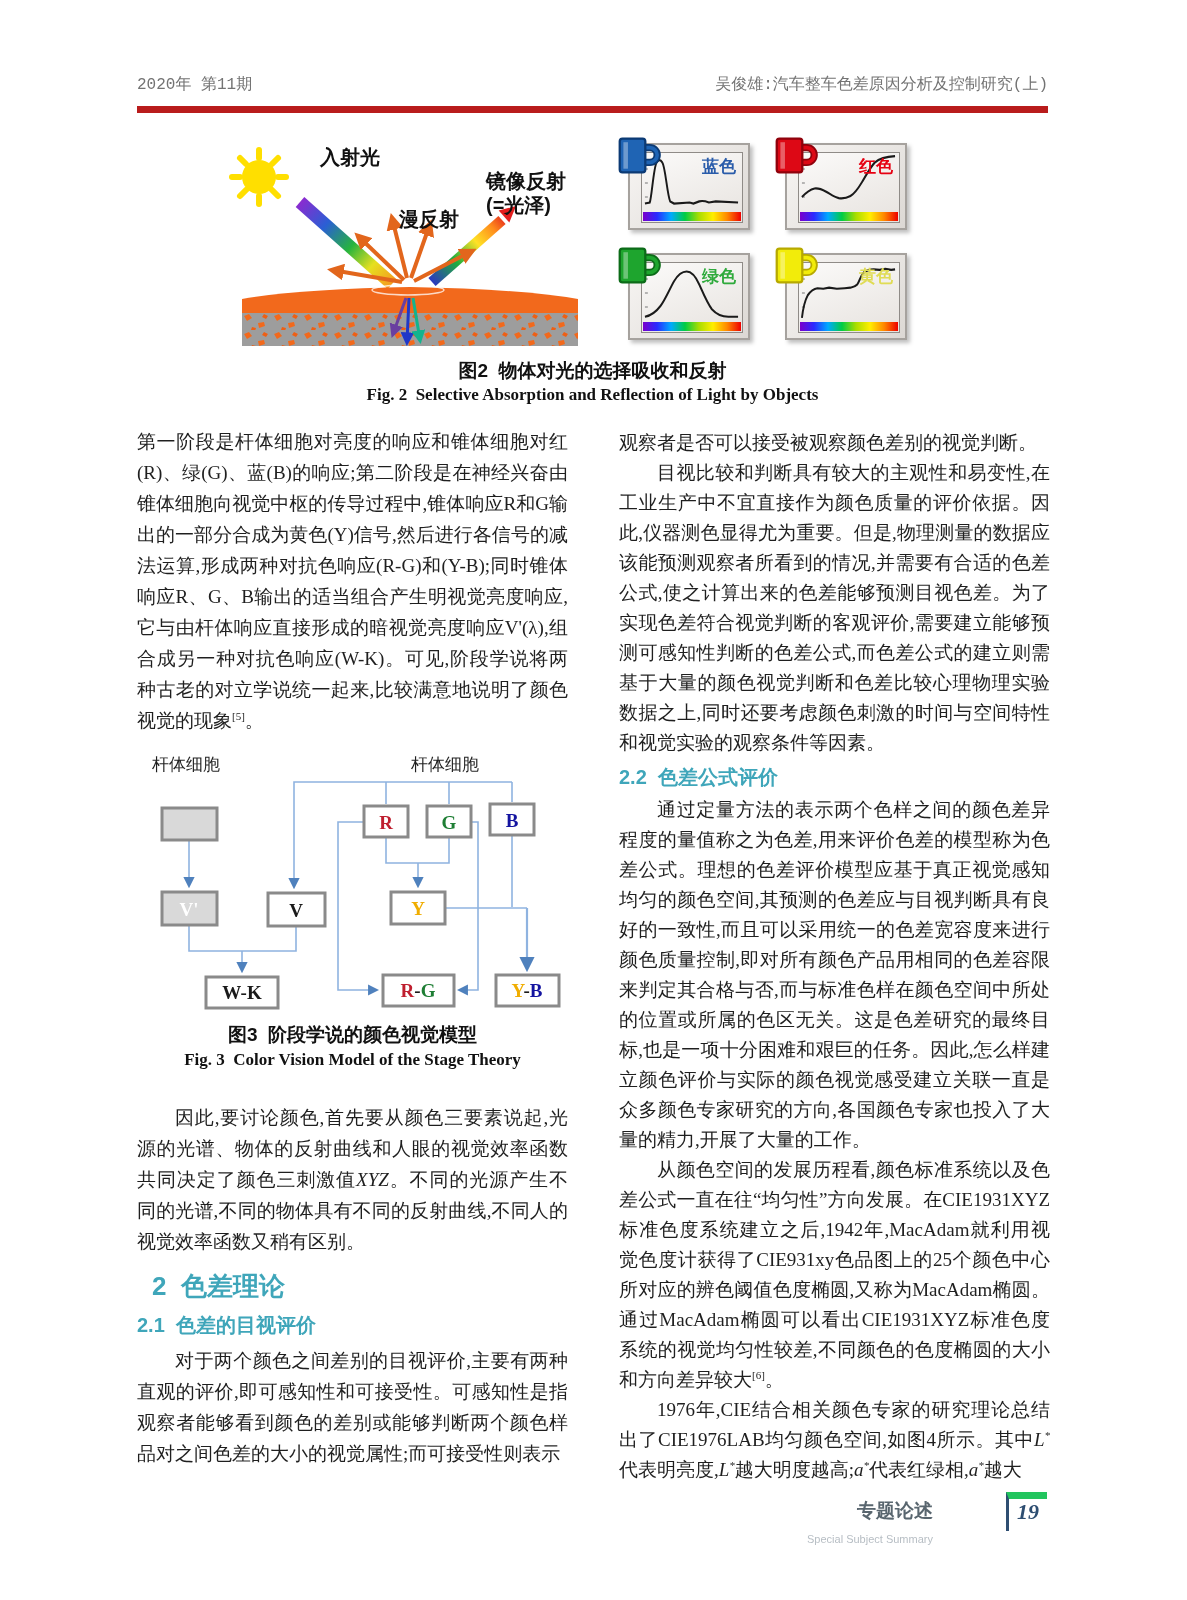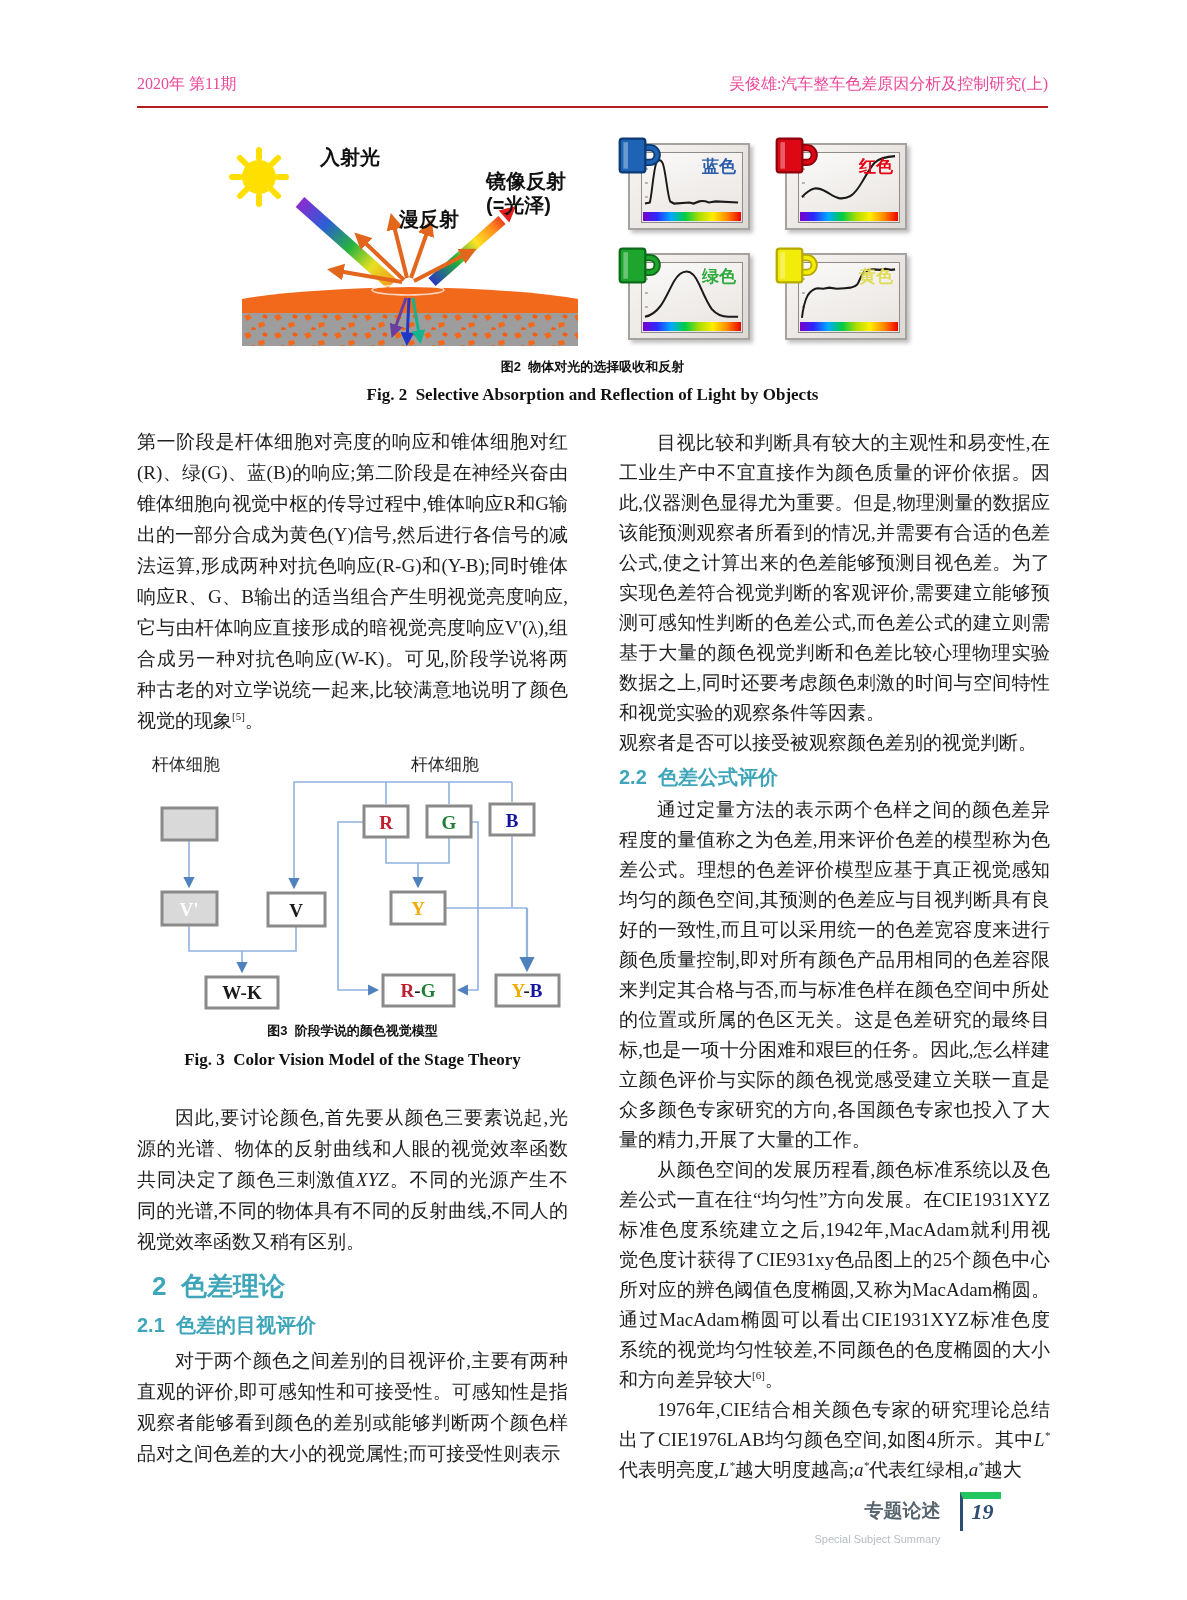--- a/index.html
+++ b/index.html
@@ -1,53 +1,53 @@
 <!DOCTYPE html>
 <html><head>
 <meta charset="utf-8">
 <style>
   html,body{margin:0;padding:0;background:#e9e9e9;}
   .page{position:relative;width:1187px;height:1600px;background:#ffffff;margin:0 auto;
         font-family:"Liberation Serif","DejaVu Serif",serif;color:#1f1f1f;overflow:hidden;}
   
   .hdr{position:absolute;left:137px;top:74px;width:911px;display:flex;justify-content:space-between;
-       font-family:Liberation Serif, serif;font-size:16px;color:#ec4899;
-       padding-bottom:11px;border-bottom:2px solid #b91c1c;}
+       font-family:Liberation Mono, monospace;font-size:16px;color:#737373;
+       padding-bottom:11px;border-bottom:7px solid #b91c1c;}
   
   .fig2{position:absolute;left:180px;top:132px;width:756px;height:224px;}
   .panel{position:absolute;width:118px;height:83px;border:2px solid #a6a29e;
          background:linear-gradient(135deg,#f8f6f4,#dcd8d4);box-shadow:3px 3px 4px rgba(0,0,0,.25);}
   .plot{position:absolute;left:11px;top:7px;right:5px;bottom:5px;border:1px solid #8f8b87;
         background:linear-gradient(160deg,#fbfaf9,#e7e3df);}
   .plot svg.curve{position:absolute;left:1px;top:1px;width:97px;height:56px;}
   .rainbow{position:absolute;left:1px;right:1px;bottom:1px;height:9px;
            background:linear-gradient(to right,#7a00cc,#2a2aff,#00aaff,#00cc44,#aadd00,#ffee00,#ff8800,#ee0000);}
   .plabel{position:absolute;top:2px;right:6px;font-family:"Liberation Sans","DejaVu Sans",sans-serif;
           font-weight:bold;font-size:17px;}
   .mug{position:absolute;left:-15px;top:-11px;width:46px;height:42px;z-index:2;}
   
   .cap{position:absolute;left:137px;width:911px;text-align:center;}
   .capL{position:absolute;left:137px;width:431px;text-align:center;}
-  .cap-cn{font-family:"Liberation Sans","DejaVu Sans",sans-serif;font-weight:bold;font-size:13px;color:#111;}
+  .cap-cn{font-family:"Liberation Sans","DejaVu Sans",sans-serif;font-weight:bold;font-size:19px;color:#111;}
   .cap-en{font-family:"Liberation Serif","DejaVu Serif",serif;font-weight:bold;font-size:17px;color:#111;}
   
   .col{position:absolute;width:431px;font-size:19px;line-height:31px;text-align:justify;}
   .col .para{margin:0;}
   .col .para.indent{text-indent:2em;}
   .col sup{font-size:11px;line-height:0;}
   .it{font-style:italic;font-family:"Liberation Serif","DejaVu Serif",serif;}
   .sec1{margin:13px 15px 10px;font-family:"Liberation Sans","DejaVu Sans",sans-serif;
         font-weight:bold;font-size:26px;line-height:32px;text-align:left;text-indent:0;}
   .sec2{margin:0 0 7px;font-family:"Liberation Sans","DejaVu Sans",sans-serif;
         font-weight:bold;font-size:20px;line-height:26px;text-align:left;text-indent:0;}
   .rightcol .sec2{margin:6px 0 5px;}
   
   .fig3{position:absolute;left:137px;top:746px;width:431px;height:270px;}
   
-  .ftr{position:absolute;left:788px;top:1492px;width:240px;display:flex;justify-content:center;
+  .ftr{position:absolute;left:807px;top:1492px;width:240px;display:flex;justify-content:space-between;
        align-items:flex-start;gap:20px;}
   .ftr-txt{text-align:right;padding-top:6px;}
   .ftr-cn{font-family:"Liberation Sans","DejaVu Sans",sans-serif;font-weight:bold;font-size:19px;color:#59666f;}
   .ftr-en{font-family:"Liberation Sans","DejaVu Sans",sans-serif;font-size:11px;color:#b7bec4;margin-top:9px;}
   .corner{border-left:3px solid #2e4e71;border-top:7px solid #22c55e;width:30px;height:30px;
           padding:2px 0 0 8px;}
   .pageno{font-family:"Liberation Serif","DejaVu Serif",serif;font-style:italic;font-weight:bold;
           font-size:22px;color:#2e4e71;line-height:22px;}
 </style>
 </head>
@@ -285,22 +285,22 @@
   <div class="capL cap-en" style="top:1050px">Fig. 3&nbsp;&nbsp;Color Vision Model of the Stage Theory</div>
 
   <div class="col" style="left:137px;top:1102px">
       <p class="para indent"><span>因此,要讨论颜色,首先要从颜色三要素说起,光源的光谱、物体的反射曲线和人眼的视觉效率函数共同决定了颜色三刺激值</span><span class="it">XYZ</span><span>。不同的光源产生不同的光谱,不同的物体具有不同的反射曲线,不同人的视觉效率函数又稍有区别。</span></p>
       <div class="sec1" style="color: rgb(63, 166, 186);">2&nbsp;&nbsp;色差理论</div>
       <div class="sec2" style="color: rgb(63, 166, 186);">2.1&nbsp;&nbsp;色差的目视评价</div>
       <p class="para indent"><span>对于两个颜色之间差别的目视评价,主要有两种直观的评价,即可感知性和可接受性。可感知性是指观察者能够看到颜色的差别或能够判断两个颜色样品对之间色差的大小的视觉属性;而可接受性则表示</span></p>
     </div>
 
   <div class="col rightcol" style="left:619px;top:428px;line-height:30px">
+      <p class="para"><span>观察者是否可以接受被观察颜色差别的视觉判断。</span></p>
       <p class="para indent"><span>目视比较和判断具有较大的主观性和易变性,在工业生产中不宜直接作为颜色质量的评价依据。因此,仪器测色显得尤为重要。但是,物理测量的数据应该能预测观察者所看到的情况,并需要有合适的色差公式,使之计算出来的色差能够预测目视色差。为了实现色差符合视觉判断的客观评价,需要建立能够预测可感知性判断的色差公式,而色差公式的建立则需基于大量的颜色视觉判断和色差比较心理物理实验数据之上,同时还要考虑颜色刺激的时间与空间特性和视觉实验的观察条件等因素。</span></p>
-      <p class="para"><span>观察者是否可以接受被观察颜色差别的视觉判断。</span></p>
       <div class="sec2" style="color: rgb(63, 166, 186);">2.2&nbsp;&nbsp;色差公式评价</div>
       <p class="para indent"><span>通过定量方法的表示两个色样之间的颜色差异程度的量值称之为色差,用来评价色差的模型称为色差公式。理想的色差评价模型应基于真正视觉感知均匀的颜色空间,其预测的色差应与目视判断具有良好的一致性,而且可以采用统一的色差宽容度来进行颜色质量控制,即对所有颜色产品用相同的色差容限来判定其合格与否,而与标准色样在颜色空间中所处的位置或所属的色区无关。这是色差研究的最终目标,也是一项十分困难和艰巨的任务。因此,怎么样建立颜色评价与实际的颜色视觉感受建立关联一直是众多颜色专家研究的方向,各国颜色专家也投入了大量的精力,开展了大量的工作。</span></p>
       <p class="para indent"><span>从颜色空间的发展历程看,颜色标准系统以及色差公式一直在往“均匀性”方向发展。在CIE1931XYZ标准色度系统建立之后,1942年,MacAdam就利用视觉色度计获得了CIE931xy色品图上的25个颜色中心所对应的辨色阈值色度椭圆,又称为MacAdam椭圆。通过MacAdam椭圆可以看出CIE1931XYZ标准色度系统的视觉均匀性较差,不同颜色的色度椭圆的大小和方向差异较大</span><sup>[6]</sup><span>。</span></p>
       <p class="para indent"><span>1976年,CIE结合相关颜色专家的研究理论总结出了CIE1976LAB均匀颜色空间,如图4所示。其中</span><span class="it">L</span><sup class="it">*</sup><span>代表明亮度,</span><span class="it">L</span><sup class="it">*</sup><span>越大明度越高;</span><span class="it">a</span><sup class="it">*</sup><span>代表红绿相,</span><span class="it">a</span><sup class="it">*</sup><span>越大</span></p>
     </div>
 
   <div class="ftr">
     <div class="ftr-txt">
       <div class="ftr-cn">专题论述</div>
       <div class="ftr-en">Special Subject Summary</div>

